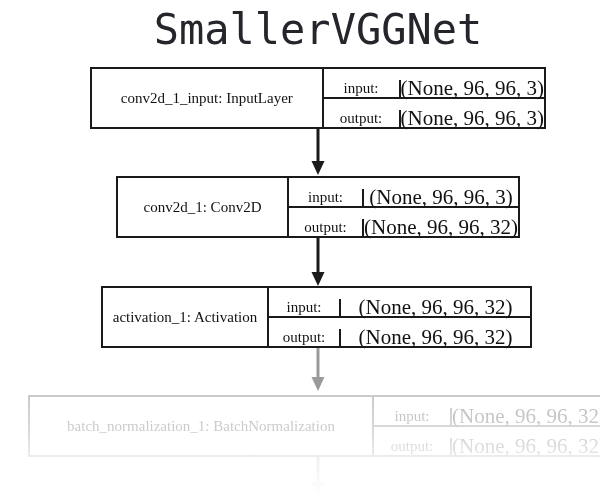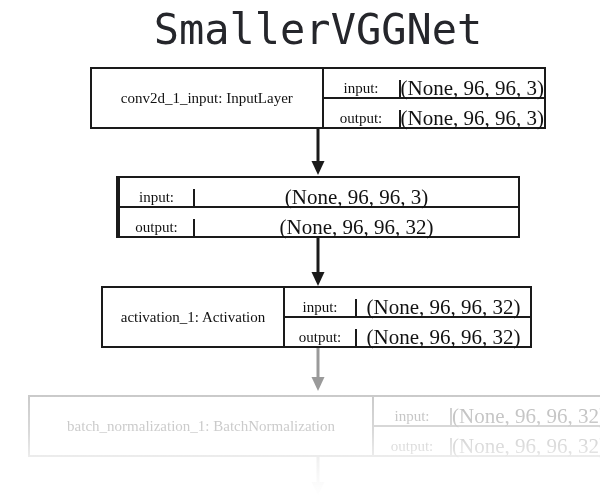--- a/index.html
+++ b/index.html
@@ -170,34 +170,35 @@
         <div class="io-shape">(None, 96, 96, 3)</div>
       </div>
       <div class="io-row">
         <div class="io-label" style="width:75px;">output:</div>
         <div class="io-shape">(None, 96, 96, 3)</div>
       </div>
     </div>
   </div>
 
   <div class="node" style="left:98px; top:176px; width:404px; height:62px;">
+    <div class="name-cell" style="width:170px;">conv2d_1: Conv2D</div>
     <div class="io-col">
       <div class="io-row top">
         <div class="io-label" style="width:73px;">input:</div>
         <div class="io-shape">(None, 96, 96, 3)</div>
       </div>
       <div class="io-row">
         <div class="io-label" style="width:73px;">output:</div>
         <div class="io-shape">(None, 96, 96, 32)</div>
       </div>
     </div>
   </div>
 
   <div class="node" style="left:83px; top:286px; width:431px; height:62px;">
-    <div class="name-cell" style="width:180px;">activation_1: Activation</div>
+    <div class="name-cell" style="width:164px;">activation_1: Activation</div>
     <div class="io-col">
       <div class="io-row top">
         <div class="io-label" style="width:70px;">input:</div>
         <div class="io-shape">(None, 96, 96, 32)</div>
       </div>
       <div class="io-row">
         <div class="io-label" style="width:70px;">output:</div>
         <div class="io-shape">(None, 96, 96, 32)</div>
       </div>
     </div>

